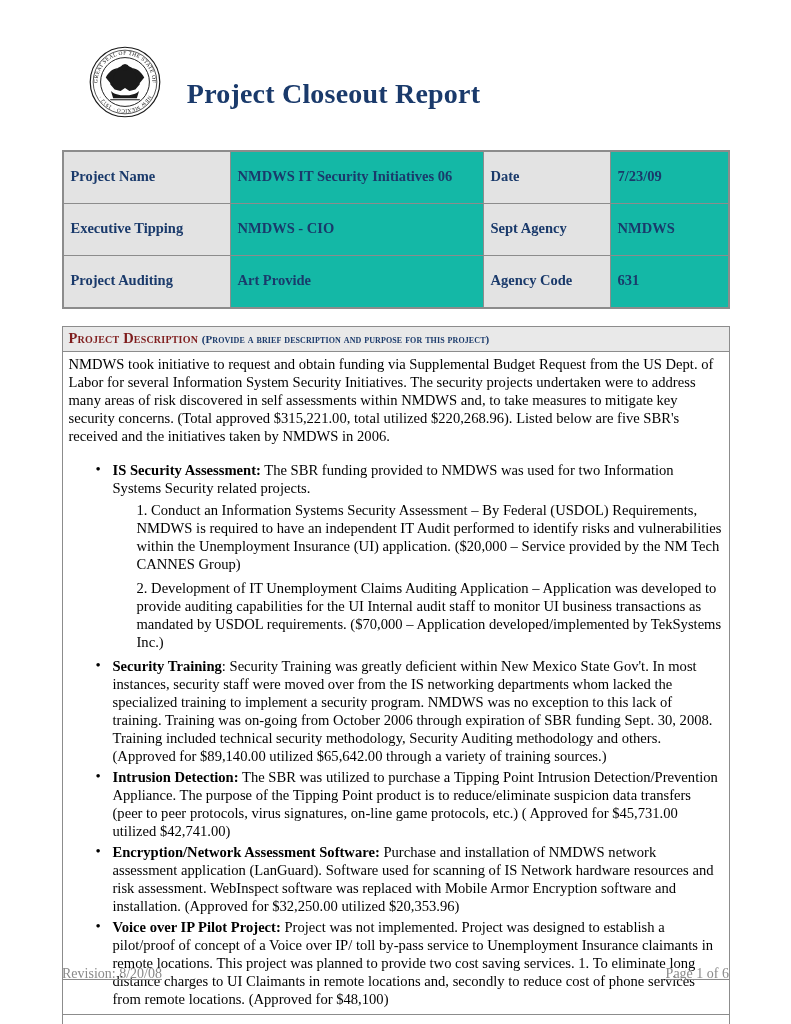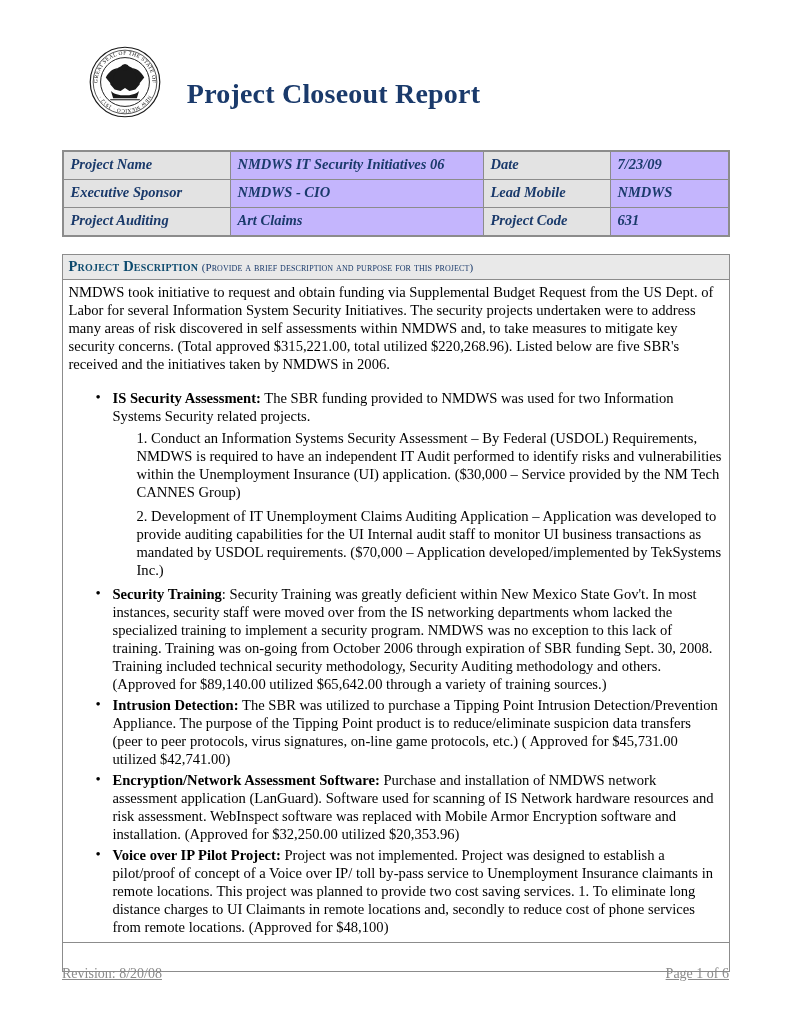--- a/index.html
+++ b/index.html
@@ -65,57 +65,56 @@
     font-size: 14.5px;
     line-height: 1.22;
   }
 
   
   .info-table {
     margin-top: 30px;
   }
   .info-table td {
     height: 19px;
-    padding: 4px 7px;
-    font-style: italic;
+    padding: 16px 7px;
   }
   .lbl {
     background: #e3e3e3;
     color: #1a3a6b;
     font-weight: bold;
     font-size: 15px;
   }
   .val {
-    background: #c4b5fd;
+    background: #14b8a6;
     color: #1a3a6b;
     font-weight: bold;
     font-size: 15px;
   }
 
   
   .desc-table {
     margin-top: 17px;
     border: 1px solid #8c8c8c;
   }
   .desc-head-cell {
     background: #e9e9e9;
     padding: 3px 8px 4px 8px;
   }
   .desc-head-title {
     font-variant: small-caps;
     font-weight: bold;
-    color: #0c4a6e;
+    color: #7f1d1d;
     font-size: 14.5px;
     letter-spacing: 0.2px;
   }
   .desc-head-sub {
     font-variant: small-caps;
     color: #1a3a6b;
     font-size: 11px;
-    font-weight: normal;
+    font-weight: bold;
     letter-spacing: 0.1px;
   }
   .desc-body-cell {
     background: #ffffff;
     padding: 4px 10px 6px 8px;
   }
   .desc-empty-cell {
     background: #ffffff;
     height: 22px;
   }
@@ -237,29 +236,29 @@
 
   <table class="tbl info-table">
     <tbody>
       <tr>
         <td class="lbl" style="width:152px;">Project Name</td>
         <td class="val" style="width:238px;">NMDWS IT Security Initiatives 06</td>
         <td class="lbl" style="width:112px;">Date</td>
         <td class="val">7/23/09</td>
       </tr>
       <tr>
-        <td class="lbl">Executive Sponsor</td>
+        <td class="lbl">Executive Tipping</td>
         <td class="val">NMDWS - CIO</td>
-        <td class="lbl">Lead Mobile</td>
+        <td class="lbl">Sept Agency</td>
         <td class="val">NMDWS</td>
       </tr>
       <tr>
         <td class="lbl">Project Auditing</td>
-        <td class="val">Art Claims</td>
-        <td class="lbl">Project Code</td>
+        <td class="val">Art Provide</td>
+        <td class="lbl">Agency Code</td>
         <td class="val">631</td>
       </tr>
     </tbody>
   </table>
 
   <table class="tbl desc-table">
     <tbody>
       <tr>
         <td class="desc-head-cell">
           <span class="desc-head-title">Project Description</span>
@@ -267,21 +266,21 @@
         </td>
       </tr>
       <tr>
         <td class="desc-body-cell">
           <p class="intro-p">NMDWS took initiative to request and obtain funding via Supplemental Budget Request from the US Dept. of Labor for several Information System Security Initiatives.  The security projects undertaken were to address many areas of risk discovered in self assessments within NMDWS and, to take measures to mitigate key security concerns.  (Total approved $315,221.00, total utilized $220,268.96). Listed below are five SBR's received and the initiatives taken by NMDWS in 2006.</p>
           <ul class="bullets">
 
             <li>
               <span class="b-term">IS Security Assessment:</span><span> The SBR funding provided to NMDWS was used for two Information Systems Security related projects.</span>
               <ul class="subitems">
-                <li>1.  Conduct an Information Systems Security Assessment – By Federal (USDOL) Requirements, NMDWS is required to have an independent IT Audit performed to identify risks and vulnerabilities within the Unemployment Insurance (UI) application. ($30,000 – Service provided by the NM Tech CANNES Group)</li>
+                <li>1.  Conduct an Information Systems Security Assessment – By Federal (USDOL) Requirements, NMDWS is required to have an independent IT Audit performed to identify risks and vulnerabilities within the Unemployment Insurance (UI) application. ($20,000 – Service provided by the NM Tech CANNES Group)</li>
                 <li>2.  Development of IT Unemployment Claims Auditing Application – Application was developed to provide auditing capabilities for the UI Internal audit staff to monitor UI business transactions as mandated by USDOL requirements.  ($70,000 – Application developed/implemented by TekSystems Inc.)</li>
               </ul>
             </li>
 
             <li>
               <span class="b-term">Security Training</span><span>:  Security Training was greatly deficient within New Mexico State Gov't.  In most instances, security staff were moved over from the IS networking departments whom lacked the specialized training to implement a security program.  NMDWS was no exception to this lack of training.  Training was on-going from October 2006 through expiration of SBR funding Sept. 30, 2008. Training included technical security methodology, Security Auditing methodology and others.  (Approved for $89,140.00 utilized $65,642.00 through a variety of training sources.)</span>
             </li>
 
             <li>
               <span class="b-term">Intrusion Detection:</span><span>  The SBR was utilized to purchase a Tipping Point Intrusion Detection/Prevention Appliance. The purpose of the Tipping Point product is to reduce/eliminate suspicion data transfers (peer to peer protocols, virus signatures, on-line game protocols, etc.)  ( Approved for $45,731.00 utilized $42,741.00)</span>

